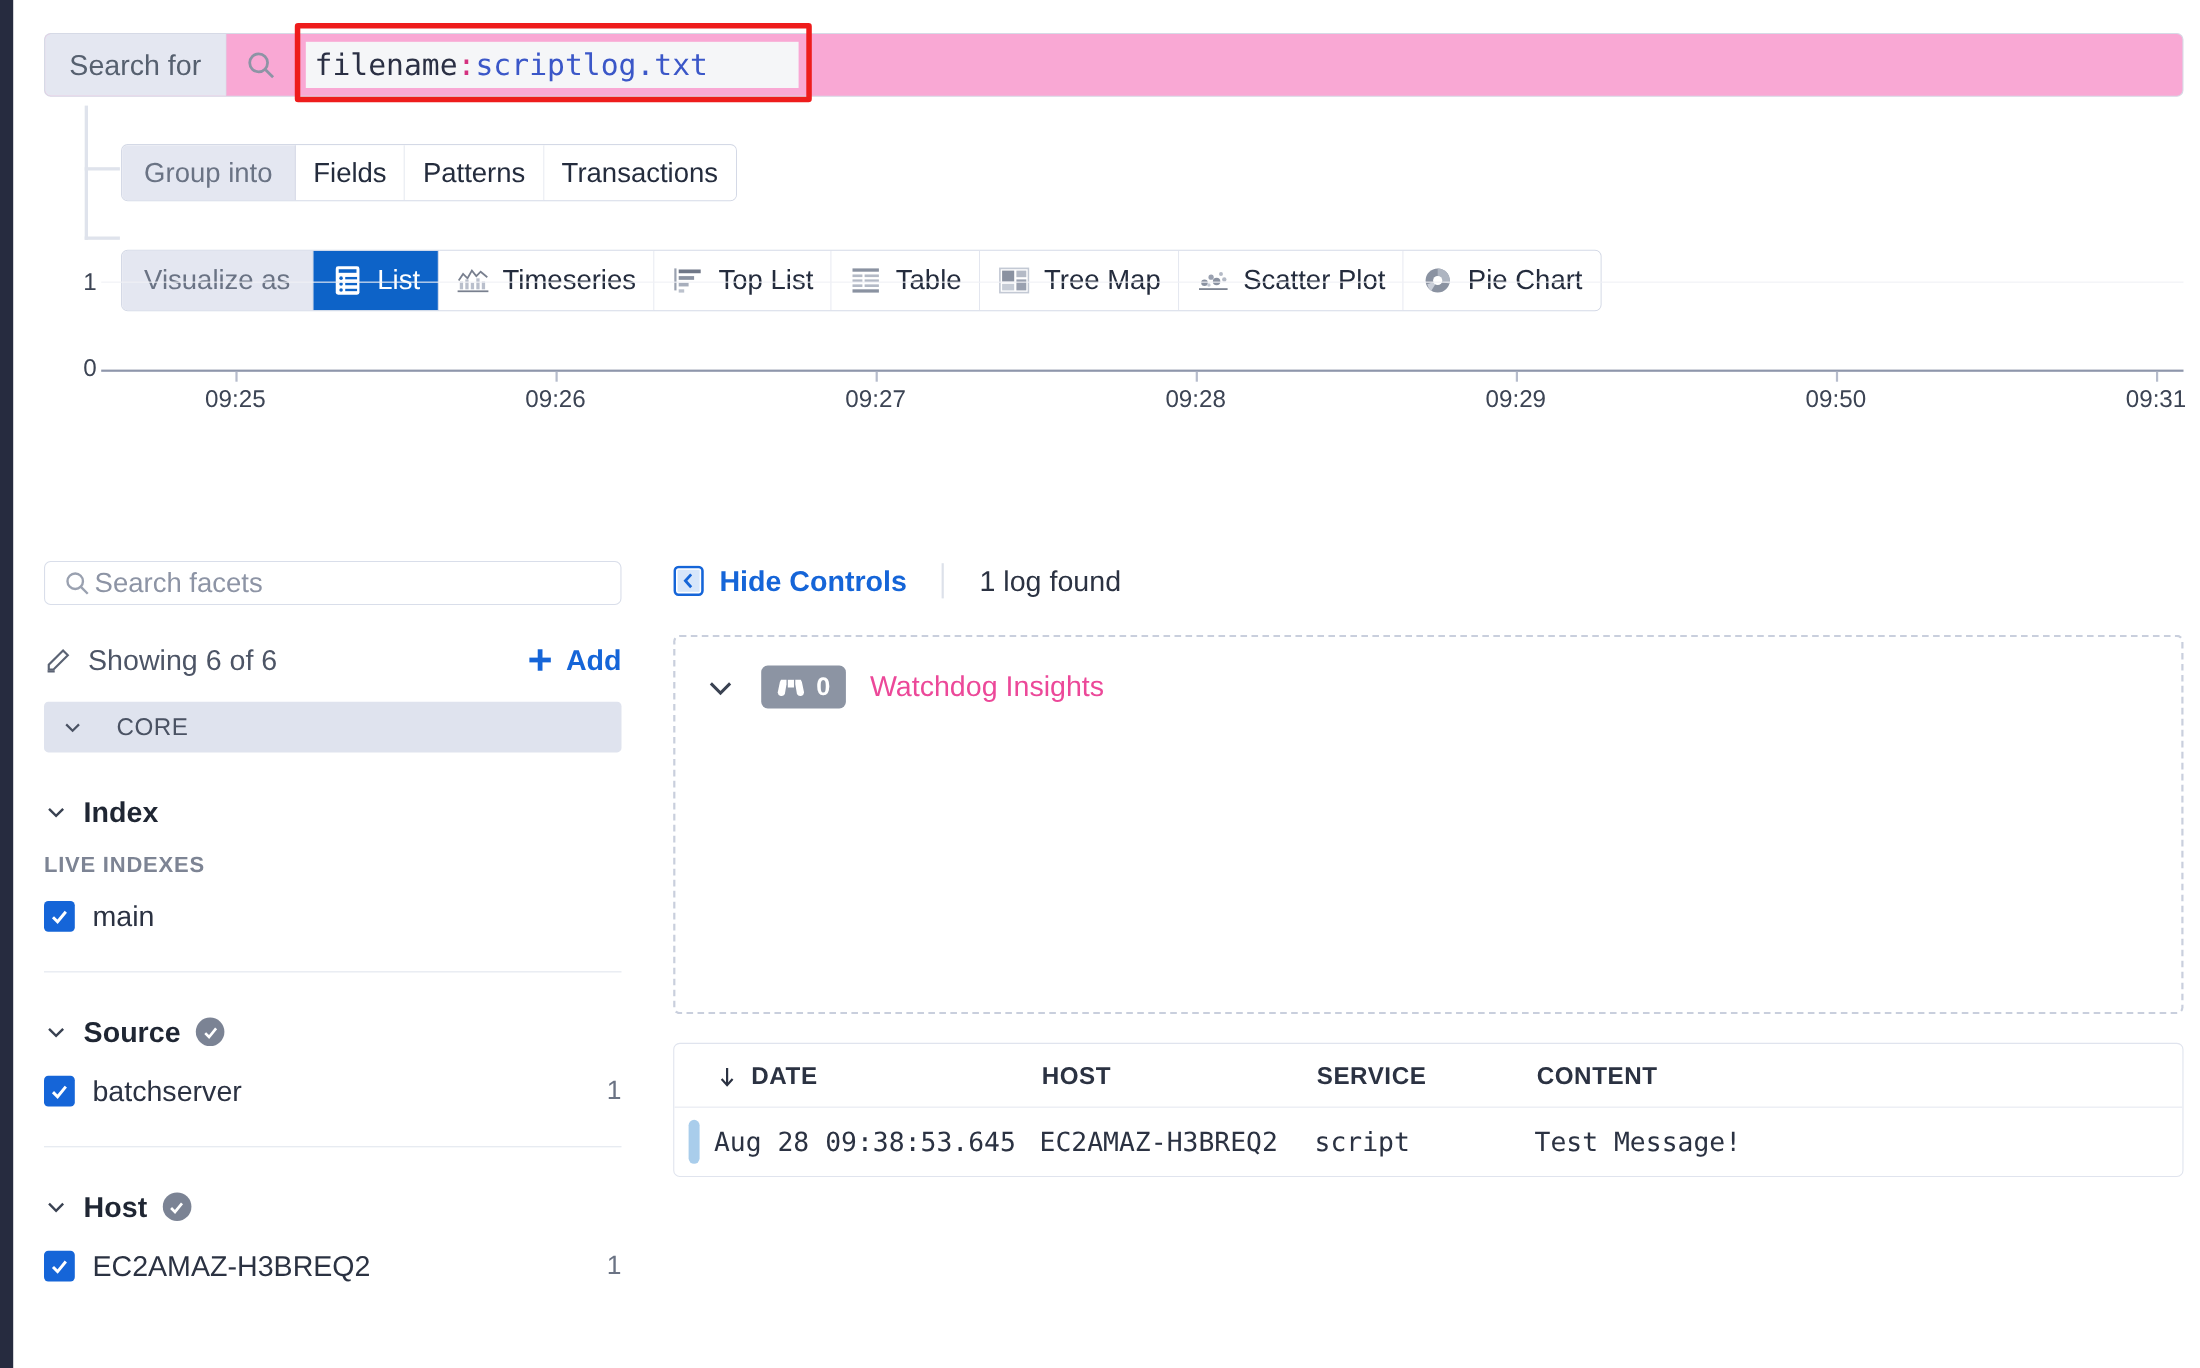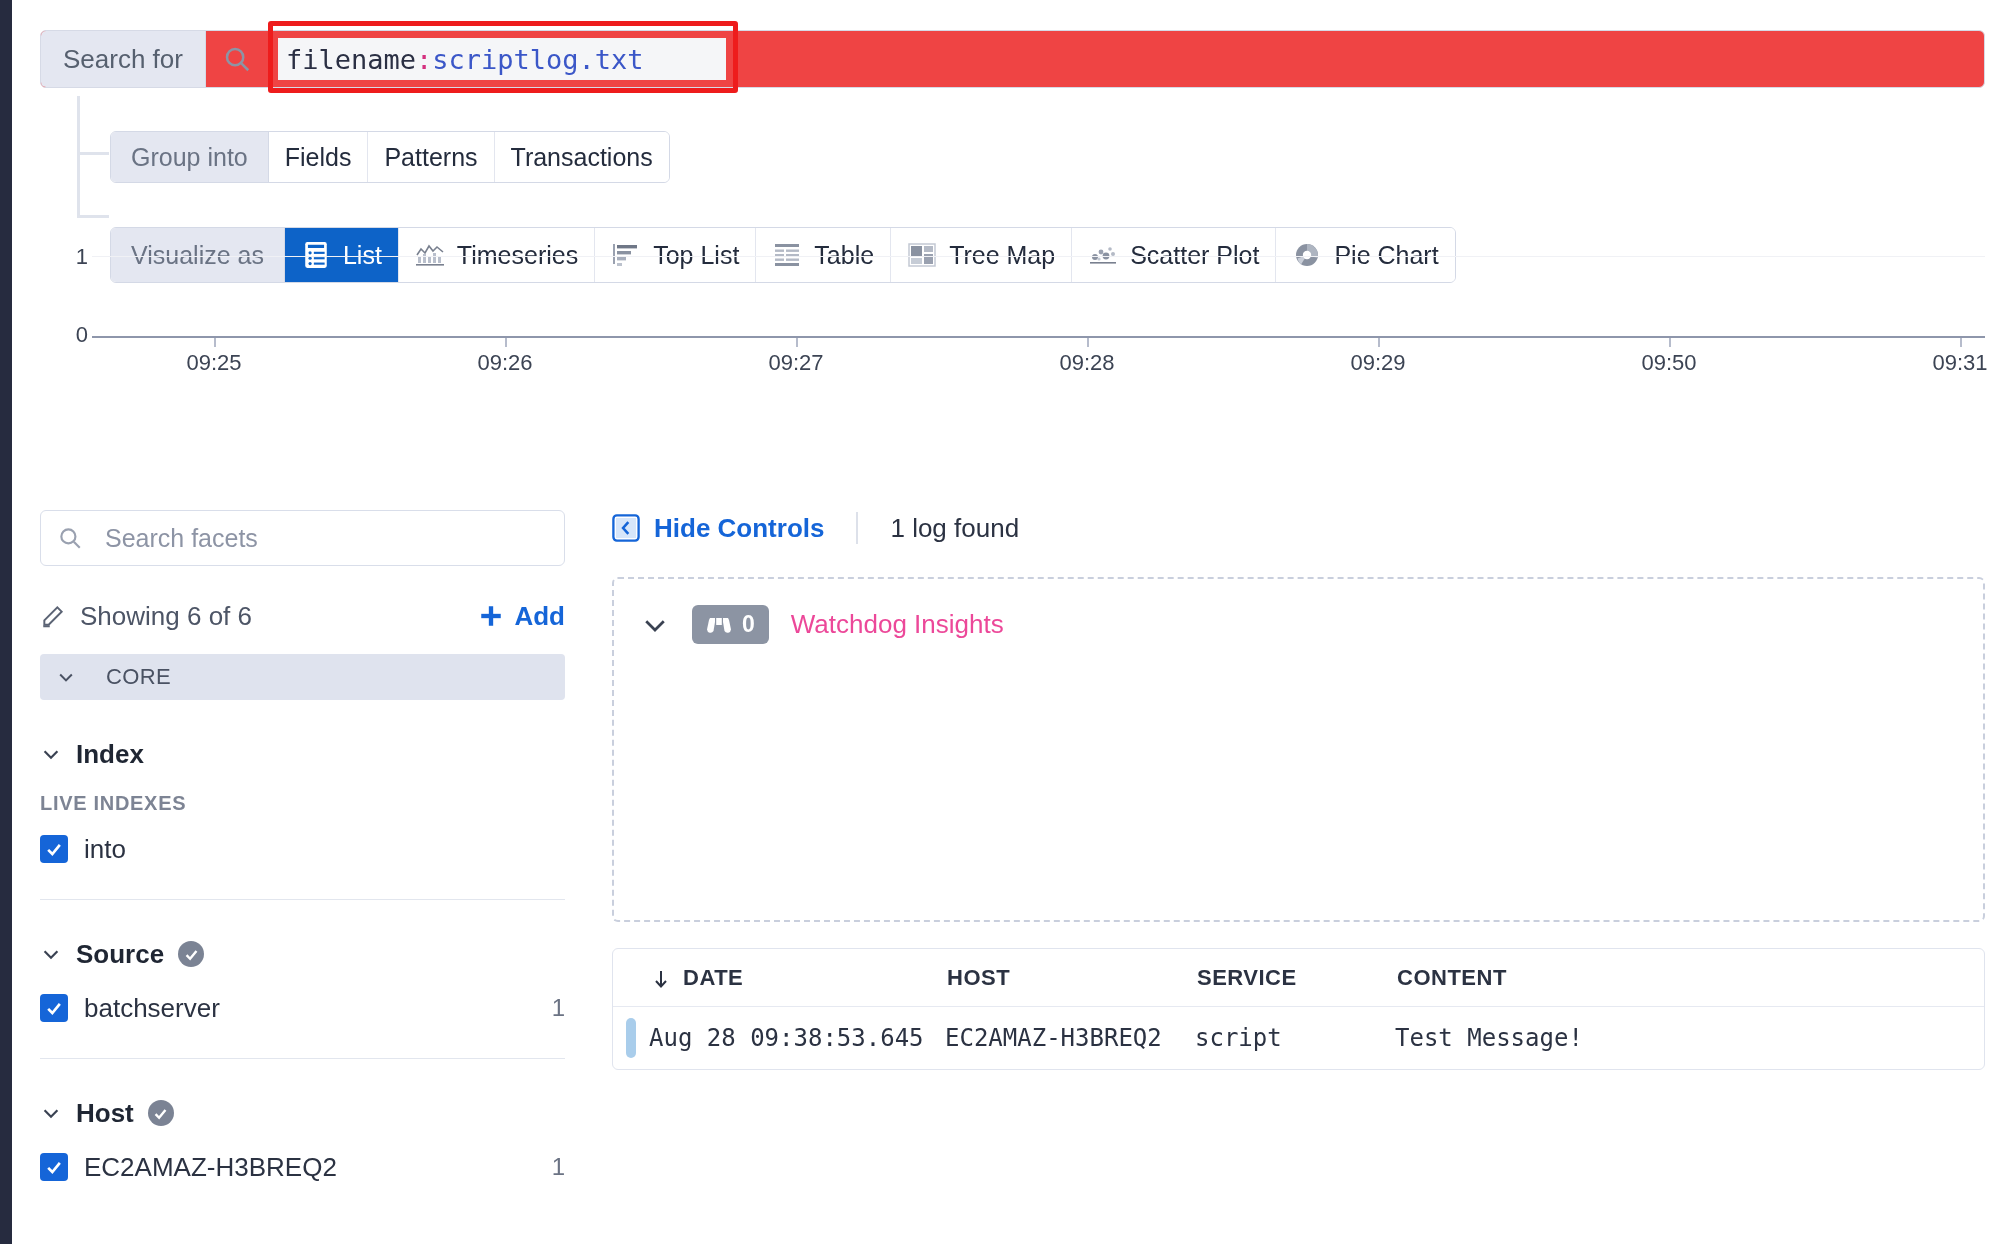--- a/index.html
+++ b/index.html
@@ -19,21 +19,21 @@
     background: #262b3f;
   }
 
   
   .searchbar {
     position: absolute; left: 40px; top: 30px; height: 58px;
     display: flex; align-items: stretch;
     width: 1945px;
     border: 1px solid #d6dae6;
     border-radius: 6px;
-    background: #ef4444;
+    background: #f9a8d4;
   }
   .search-for-chip {
     display: flex; align-items: center; justify-content: center;
     padding: 0 22px;
     background: #e4e7f1;
     color: #56606f;
     font-size: 26px;
     border-radius: 5px 0 0 5px;
     border-right: 1px solid #d6dae6;
     white-space: nowrap;
@@ -104,22 +104,22 @@
   .y-1 { left: 48px; top: 244px; }
   .y-0 { left: 48px; top: 322px; }
   .grid-1 { position: absolute; left: 92px; top: 256px; width: 1893px; height: 1px; background: #f0f1f5; }
   .axis-0 { position: absolute; left: 92px; top: 336px; width: 1893px; height: 2px; background: #8e96ab; }
   .tickmark { position: absolute; width: 2px; height: 9px; background: #b6bccc; top: 338px; }
   .ticklabel { position: absolute; top: 350px; font-size: 22px; color: #3c4454; transform: translateX(-50%); }
 
   
   .facets { position: absolute; left: 40px; top: 510px; width: 525px; }
   .facet-search {
-    display:flex; align-items:center; gap: 22px;
-    height: 56px; border: 1px solid #d9deea; border-radius: 6px;
+    display:flex; align-items:center; gap: 3px;
+    height: 40px; border: 1px solid #d9deea; border-radius: 6px;
     padding: 0 16px; color: #8d94a5; font-size: 25px; background:#fff;
   }
   .showing-row {
     display:flex; align-items:center; justify-content: space-between;
     margin-top: 30px; height: 40px;
   }
   .showing-left { display:flex; align-items:center; gap: 14px; font-size: 26px; color:#4d5566; }
   .add-btn { display:flex; align-items:center; gap: 10px; color:#1565d8; font-size: 26px; font-weight: 600; }
   .core-header {
     margin-top: 18px; height: 46px; background:#dfe3ee; border-radius: 4px;
@@ -405,21 +405,21 @@
         </span>
         <span>Index</span>
       </div>
       <div class="sub-label">LIVE INDEXES</div>
       <div class="facet-row">
         <span class="cbox">
           <svg width="20" height="20" viewBox="0 0 24 24" fill="none" stroke="#fff" stroke-width="3.2">
               <polyline points="5,13 10,18 19,7"></polyline>
             </svg>
         </span>
-        <span class="nm">into</span>
+        <span class="nm">main</span>
         <span class="ct"></span>
       </div>
       <div class="hr-sep"></div>
     </div>
 
     <div class="facet-group">
       <div class="facet-title">
         <span>
           <svg width="22" height="22" viewBox="0 0 24 24" fill="none" stroke="#3a4252" stroke-width="2.4">
               <polyline points="5,9 12,16 19,9"></polyline>

